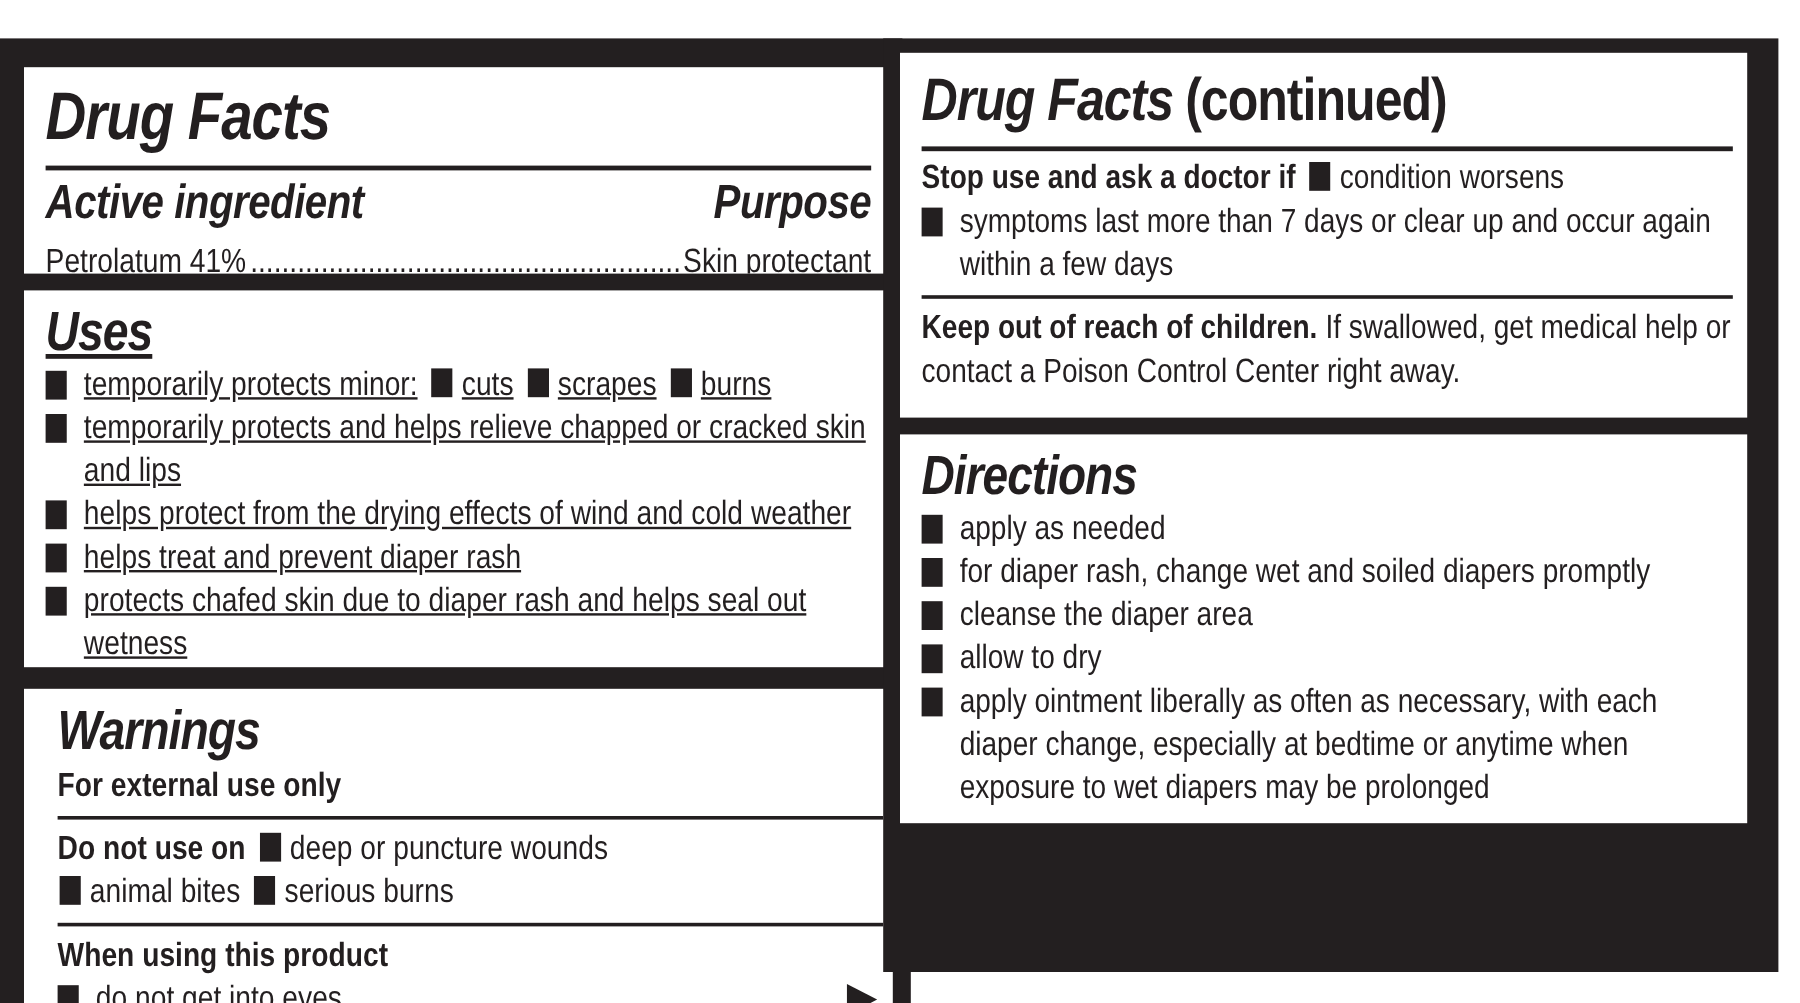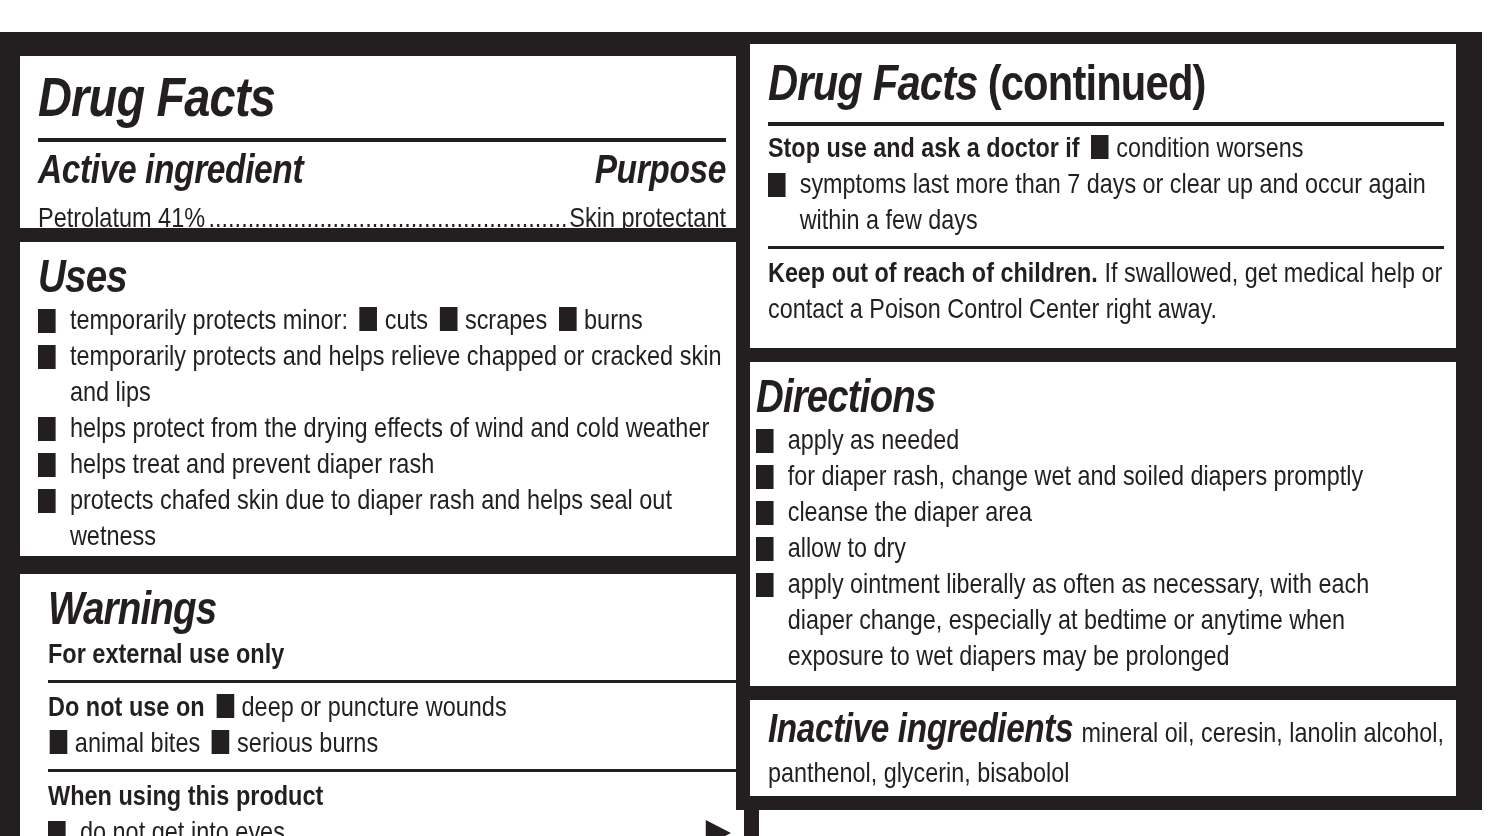--- a/index.html
+++ b/index.html
@@ -7,25 +7,25 @@
   .stage { position:relative; width:1500px; height:836px; background:#fff; overflow:hidden; }
 
   .frame { position:absolute; background:#231f20;margin-top:32px; }
   .frame-left  { left:0;   top:0; width:752px; height:836px; }
   .frame-right { left:736px; top:0; width:746px; height:778px;text-decoration:underline; }
   .cutoff-bar  { left:746px; top:778px; width:13px; height:48px; }
 
   .panel { position:absolute; background:#fff; overflow:hidden; }
   
   .p-title    { left:20px; top:24px;  width:724px; height:172px; padding:10px 18px; }
-  .p-uses     { left:20px; top:210px; width:724px; height:314px; padding:8px 18px; }
+  .p-uses     { left:20px; top:210px; width:724px; height:314px; padding:8px 18px;text-decoration:underline; }
   .p-warn     { left:20px; top:542px; width:724px; height:278px; padding:8px 28px; }
   
   .p-cont     { left:14px; top:12px;  width:706px; height:304px; padding:10px 18px; }
-  .p-dir      { left:14px; top:330px; width:706px; height:324px; padding:8px 6px; }
+  .p-dir      { left:14px; top:330px; width:706px; height:324px; padding:8px 18px; }
   .p-inact    { left:14px; top:668px; width:706px; height:96px;  padding:8px 18px; }
 
   
   .squeeze-l { width:820px; transform:scaleX(0.839); transform-origin:0 0; }
   .squeeze-r { width:810px; transform:scaleX(0.8346); transform-origin:0 0; }
 
   .t-main   { font-size:56px; line-height:62px; font-weight:bold; font-style:italic; letter-spacing:-1px; }
   .t-main-r { font-size:50px; line-height:58px; font-weight:bold; letter-spacing:-1px; }
   .t-main-r .ital { font-style:italic; margin-right:12px; }
   .h-sec    { font-size:46px; line-height:52px; font-weight:bold; font-style:italic; letter-spacing:-1px; }
@@ -137,22 +137,17 @@
       <div class="squeeze-r">
         <div class="h-sec">Directions</div>
         <div class="bi"><span class="sq"></span><span>apply as needed</span></div>
         <div class="bi"><span class="sq"></span><span>for diaper rash, change wet and soiled diapers promptly</span></div>
         <div class="bi"><span class="sq"></span><span>cleanse the diaper area</span></div>
         <div class="bi"><span class="sq"></span><span>allow to dry</span></div>
         <div class="bi"><span class="sq"></span><span>apply ointment liberally as often as necessary, with each diaper change, especially at bedtime or anytime when exposure to wet diapers may be prolonged</span></div>
       </div>
     </div>
 
-    <div class="panel p-inact">
-      <div class="squeeze-r inact-wrap">
-        <span class="h-inline">Inactive ingredients</span><span>mineral oil, ceresin, lanolin alcohol, panthenol, glycerin, bisabolol</span>
-      </div>
-    </div>
   </div>
 
   <div class="frame cutoff-bar"></div>
 
 </div>
 
 </body></html>

